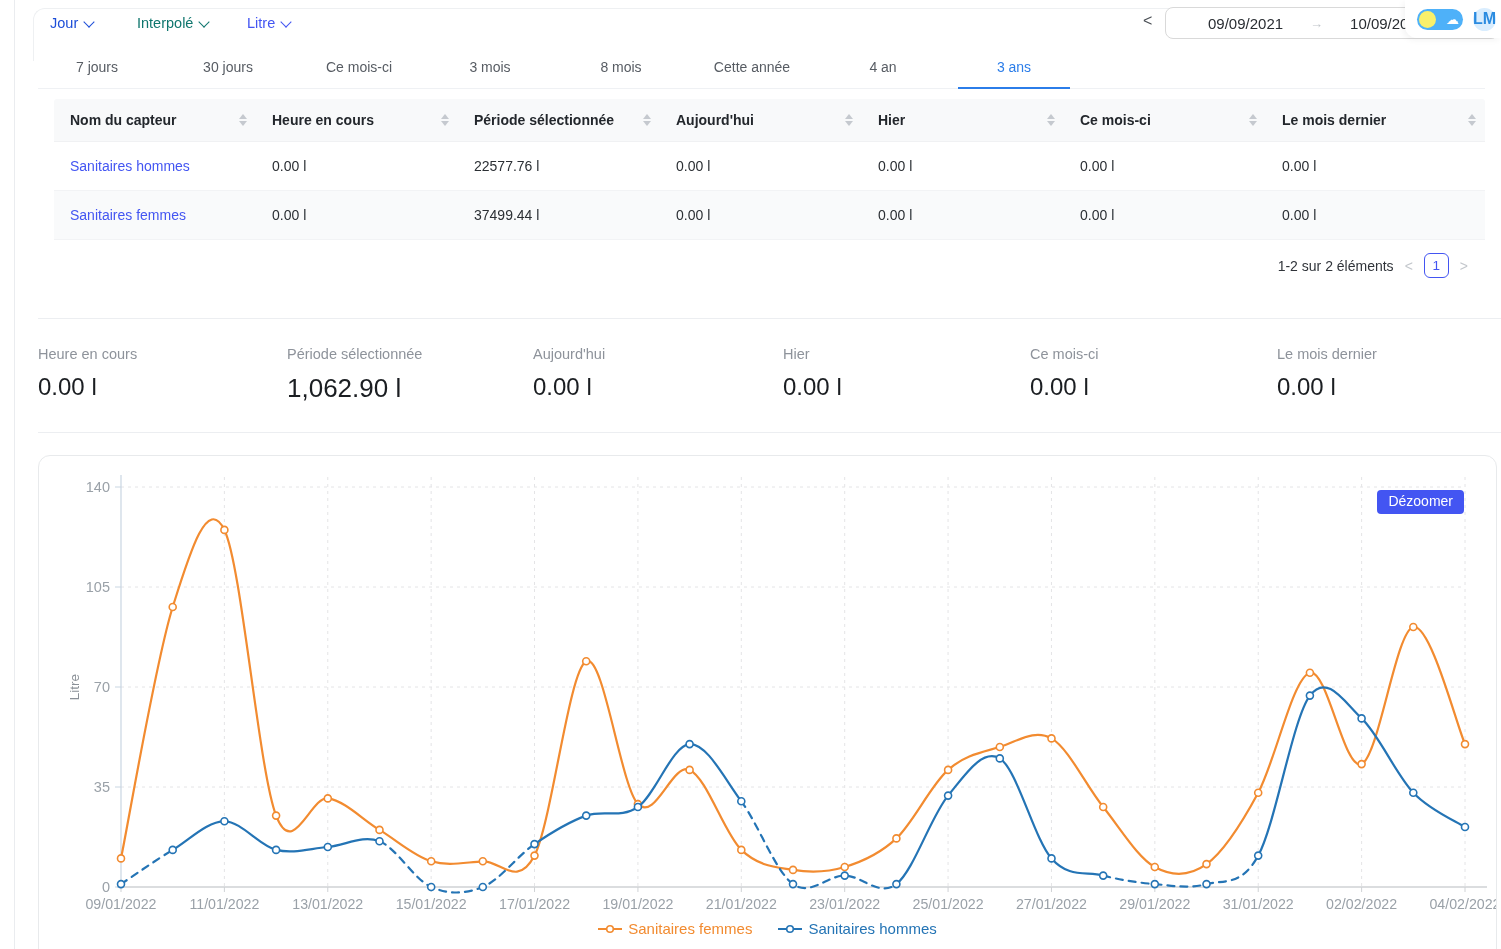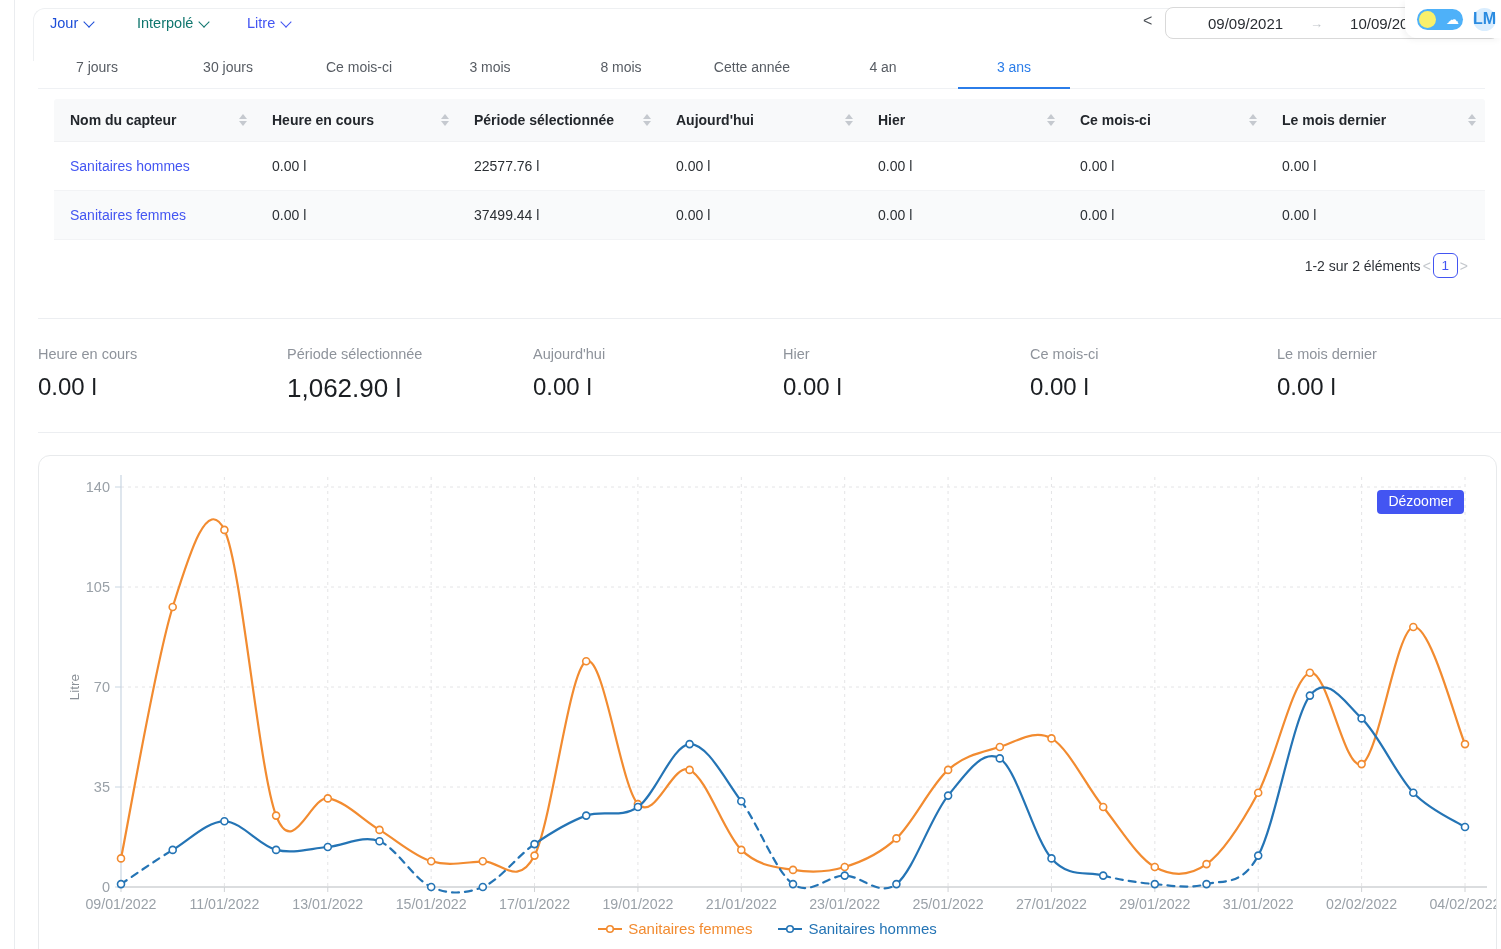--- a/index.html
+++ b/index.html
@@ -41,21 +41,21 @@
   .t-head .cell{display:flex;justify-content:space-between;align-items:center;padding:0 9px 0 16px;}
   .t-row{height:48px;border-bottom:1px solid #f2f3f5;color:#2b2f34;}
   .t-row .cell{padding:0 9px 0 16px;}
   .t-row.alt{background:#f9fafb;}
   .cell-link{color:#4355f2;cursor:pointer;}
   .sort{display:flex;flex-direction:column;gap:2px;cursor:pointer;}
   .sort i{width:0;height:0;border-left:4px solid transparent;border-right:4px solid transparent;display:block;}
   .sort .up{border-bottom:5px solid #c5c9cf;}
   .sort .dn{border-top:5px solid #c5c9cf;}
   
-  .pagination{position:absolute;top:253px;right:31px;display:flex;align-items:center;font-size:14px;color:#30343a;}
+  .pagination{position:absolute;top:253px;right:31px;display:flex;align-items:center;gap:9px;font-size:14px;color:#30343a;}
   .pg-arrow{color:#c3c7cc;font-size:14px;cursor:default;padding:0 2px;}
   .pg-page{width:25px;height:25px;border:1px solid #4355f2;border-radius:6px;color:#4355f2;font-size:13.5px;
     display:flex;align-items:center;justify-content:center;cursor:pointer;box-sizing:border-box;}
   
   .divider{position:absolute;left:38px;right:0;border-top:1px solid #eceef1;}
   .stat{position:absolute;top:318px;}
   .stat .lbl{margin-top:28px;font-size:14.5px;color:#8e939b;}
   .stat .val{margin-top:11px;font-size:24px;color:#1b1e22;}
   .stat .val.big{font-size:26px;}
   

